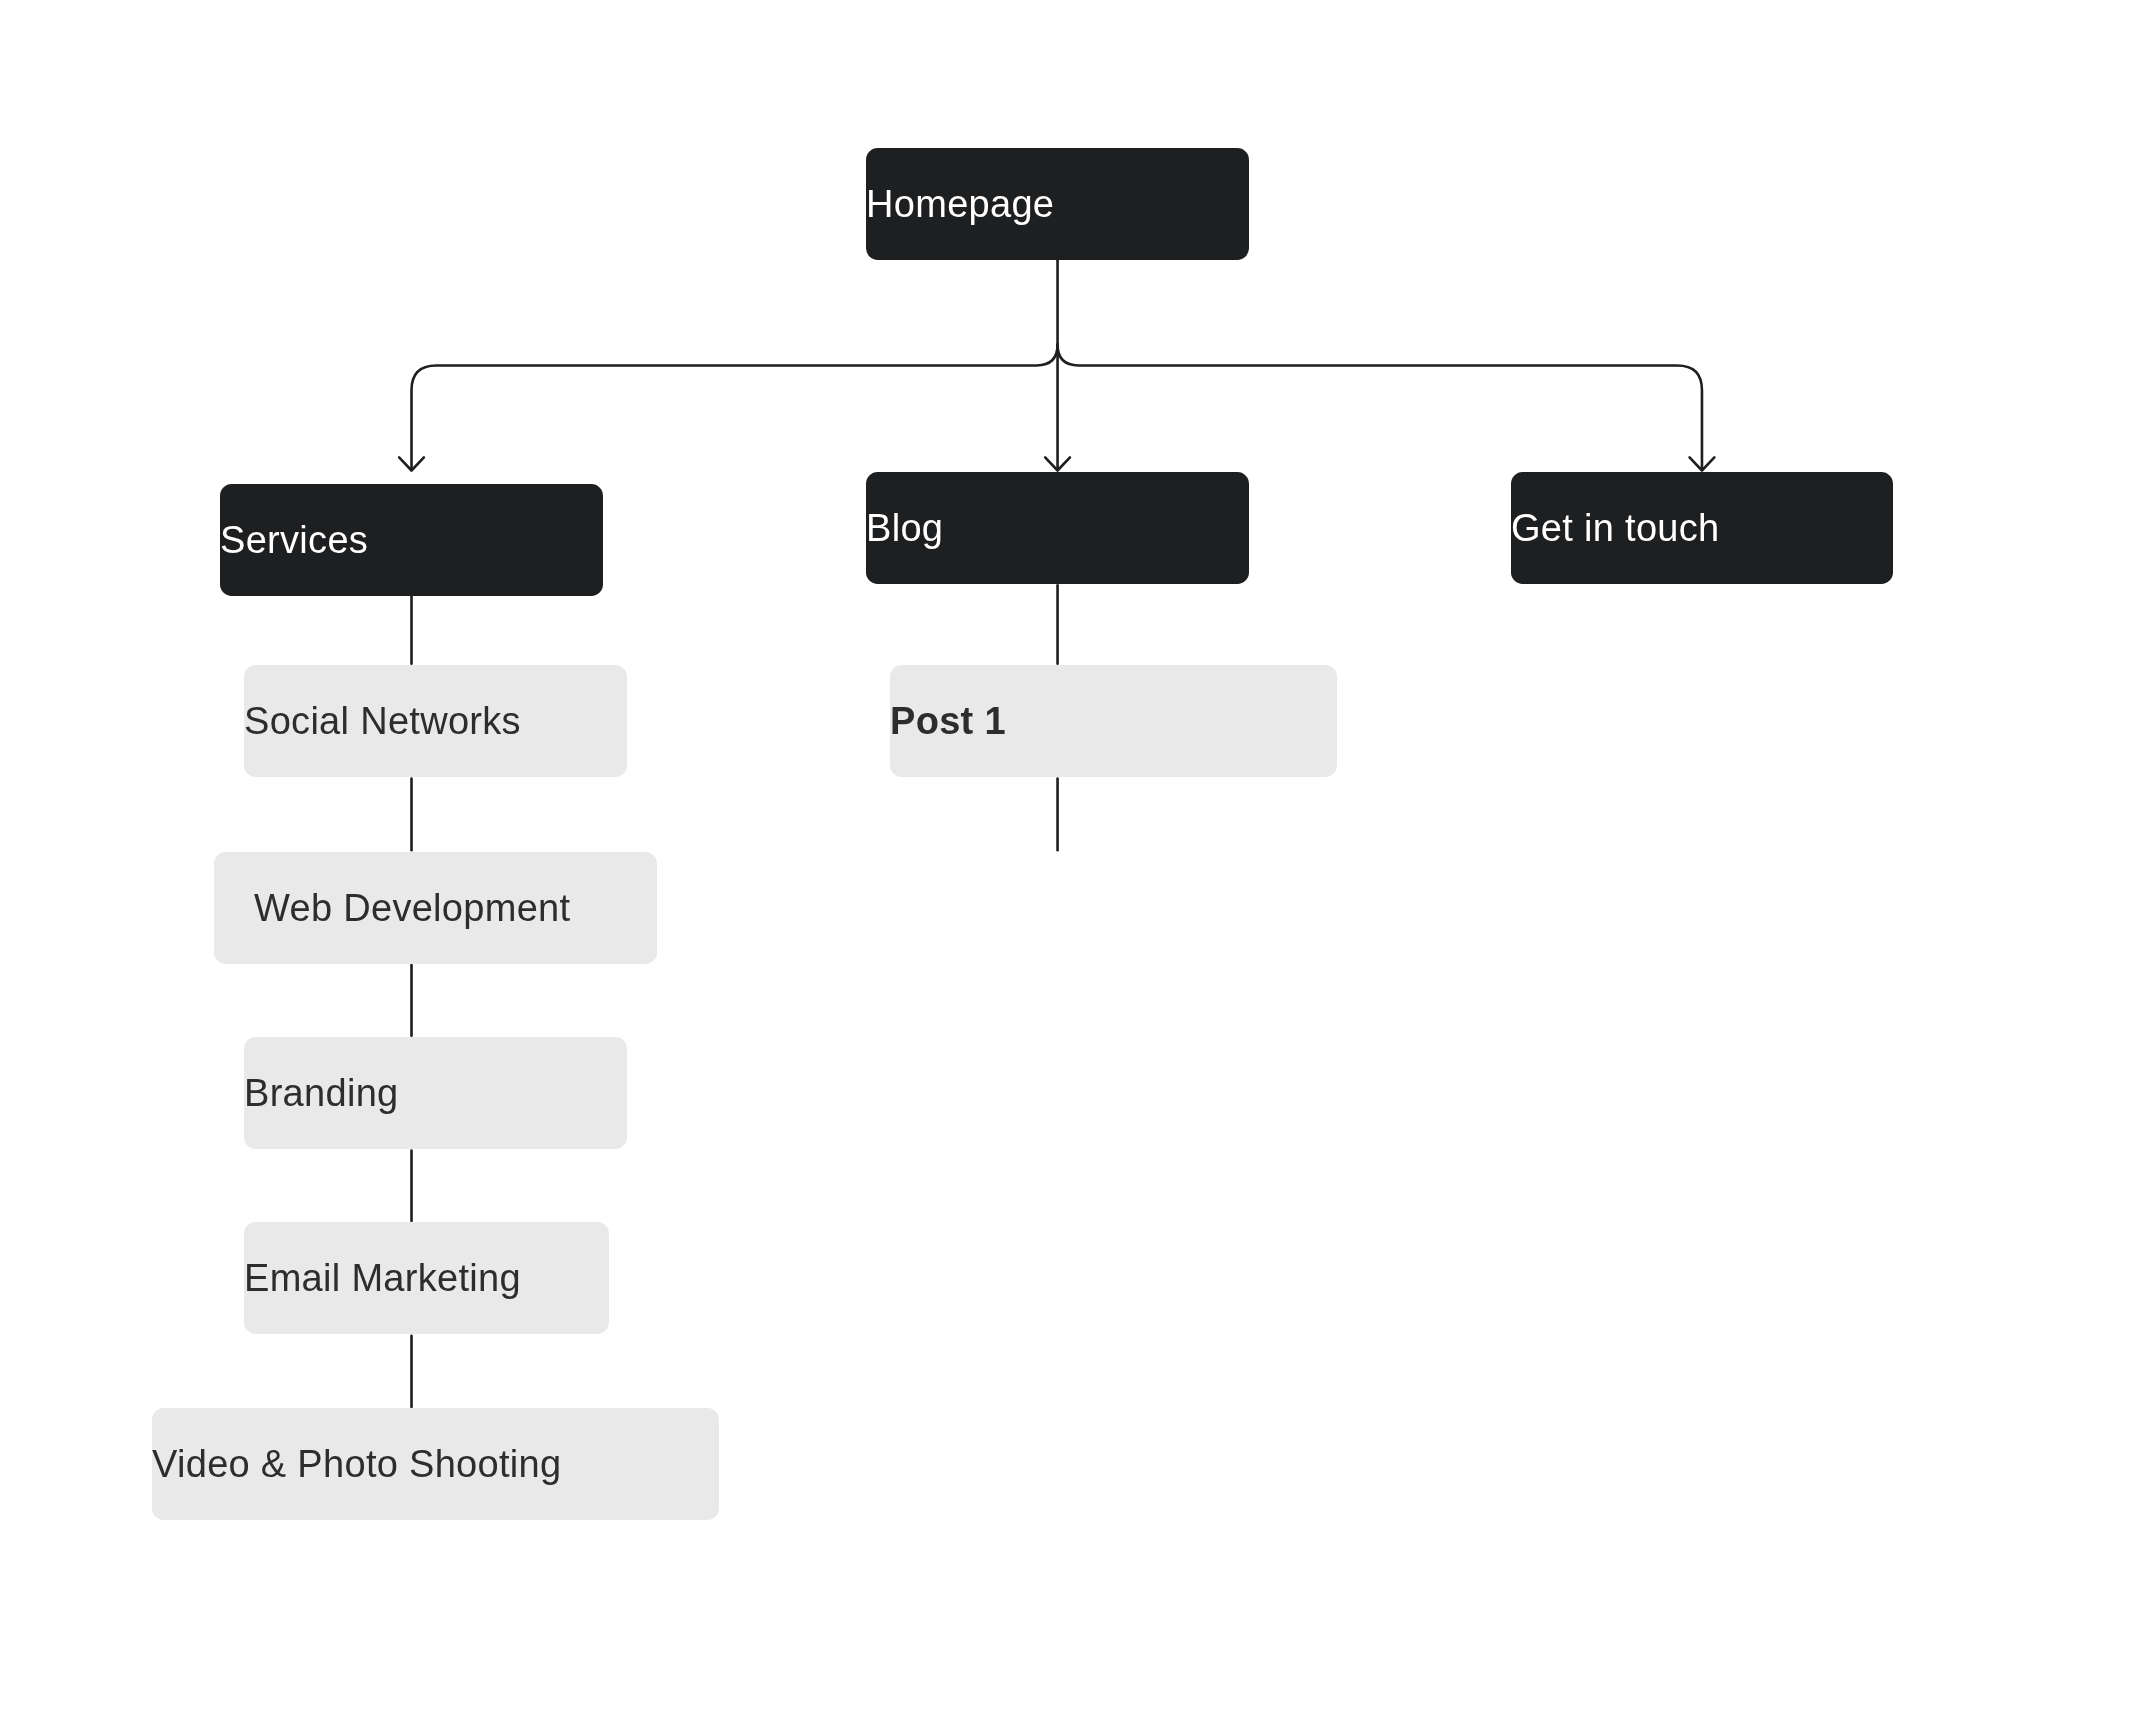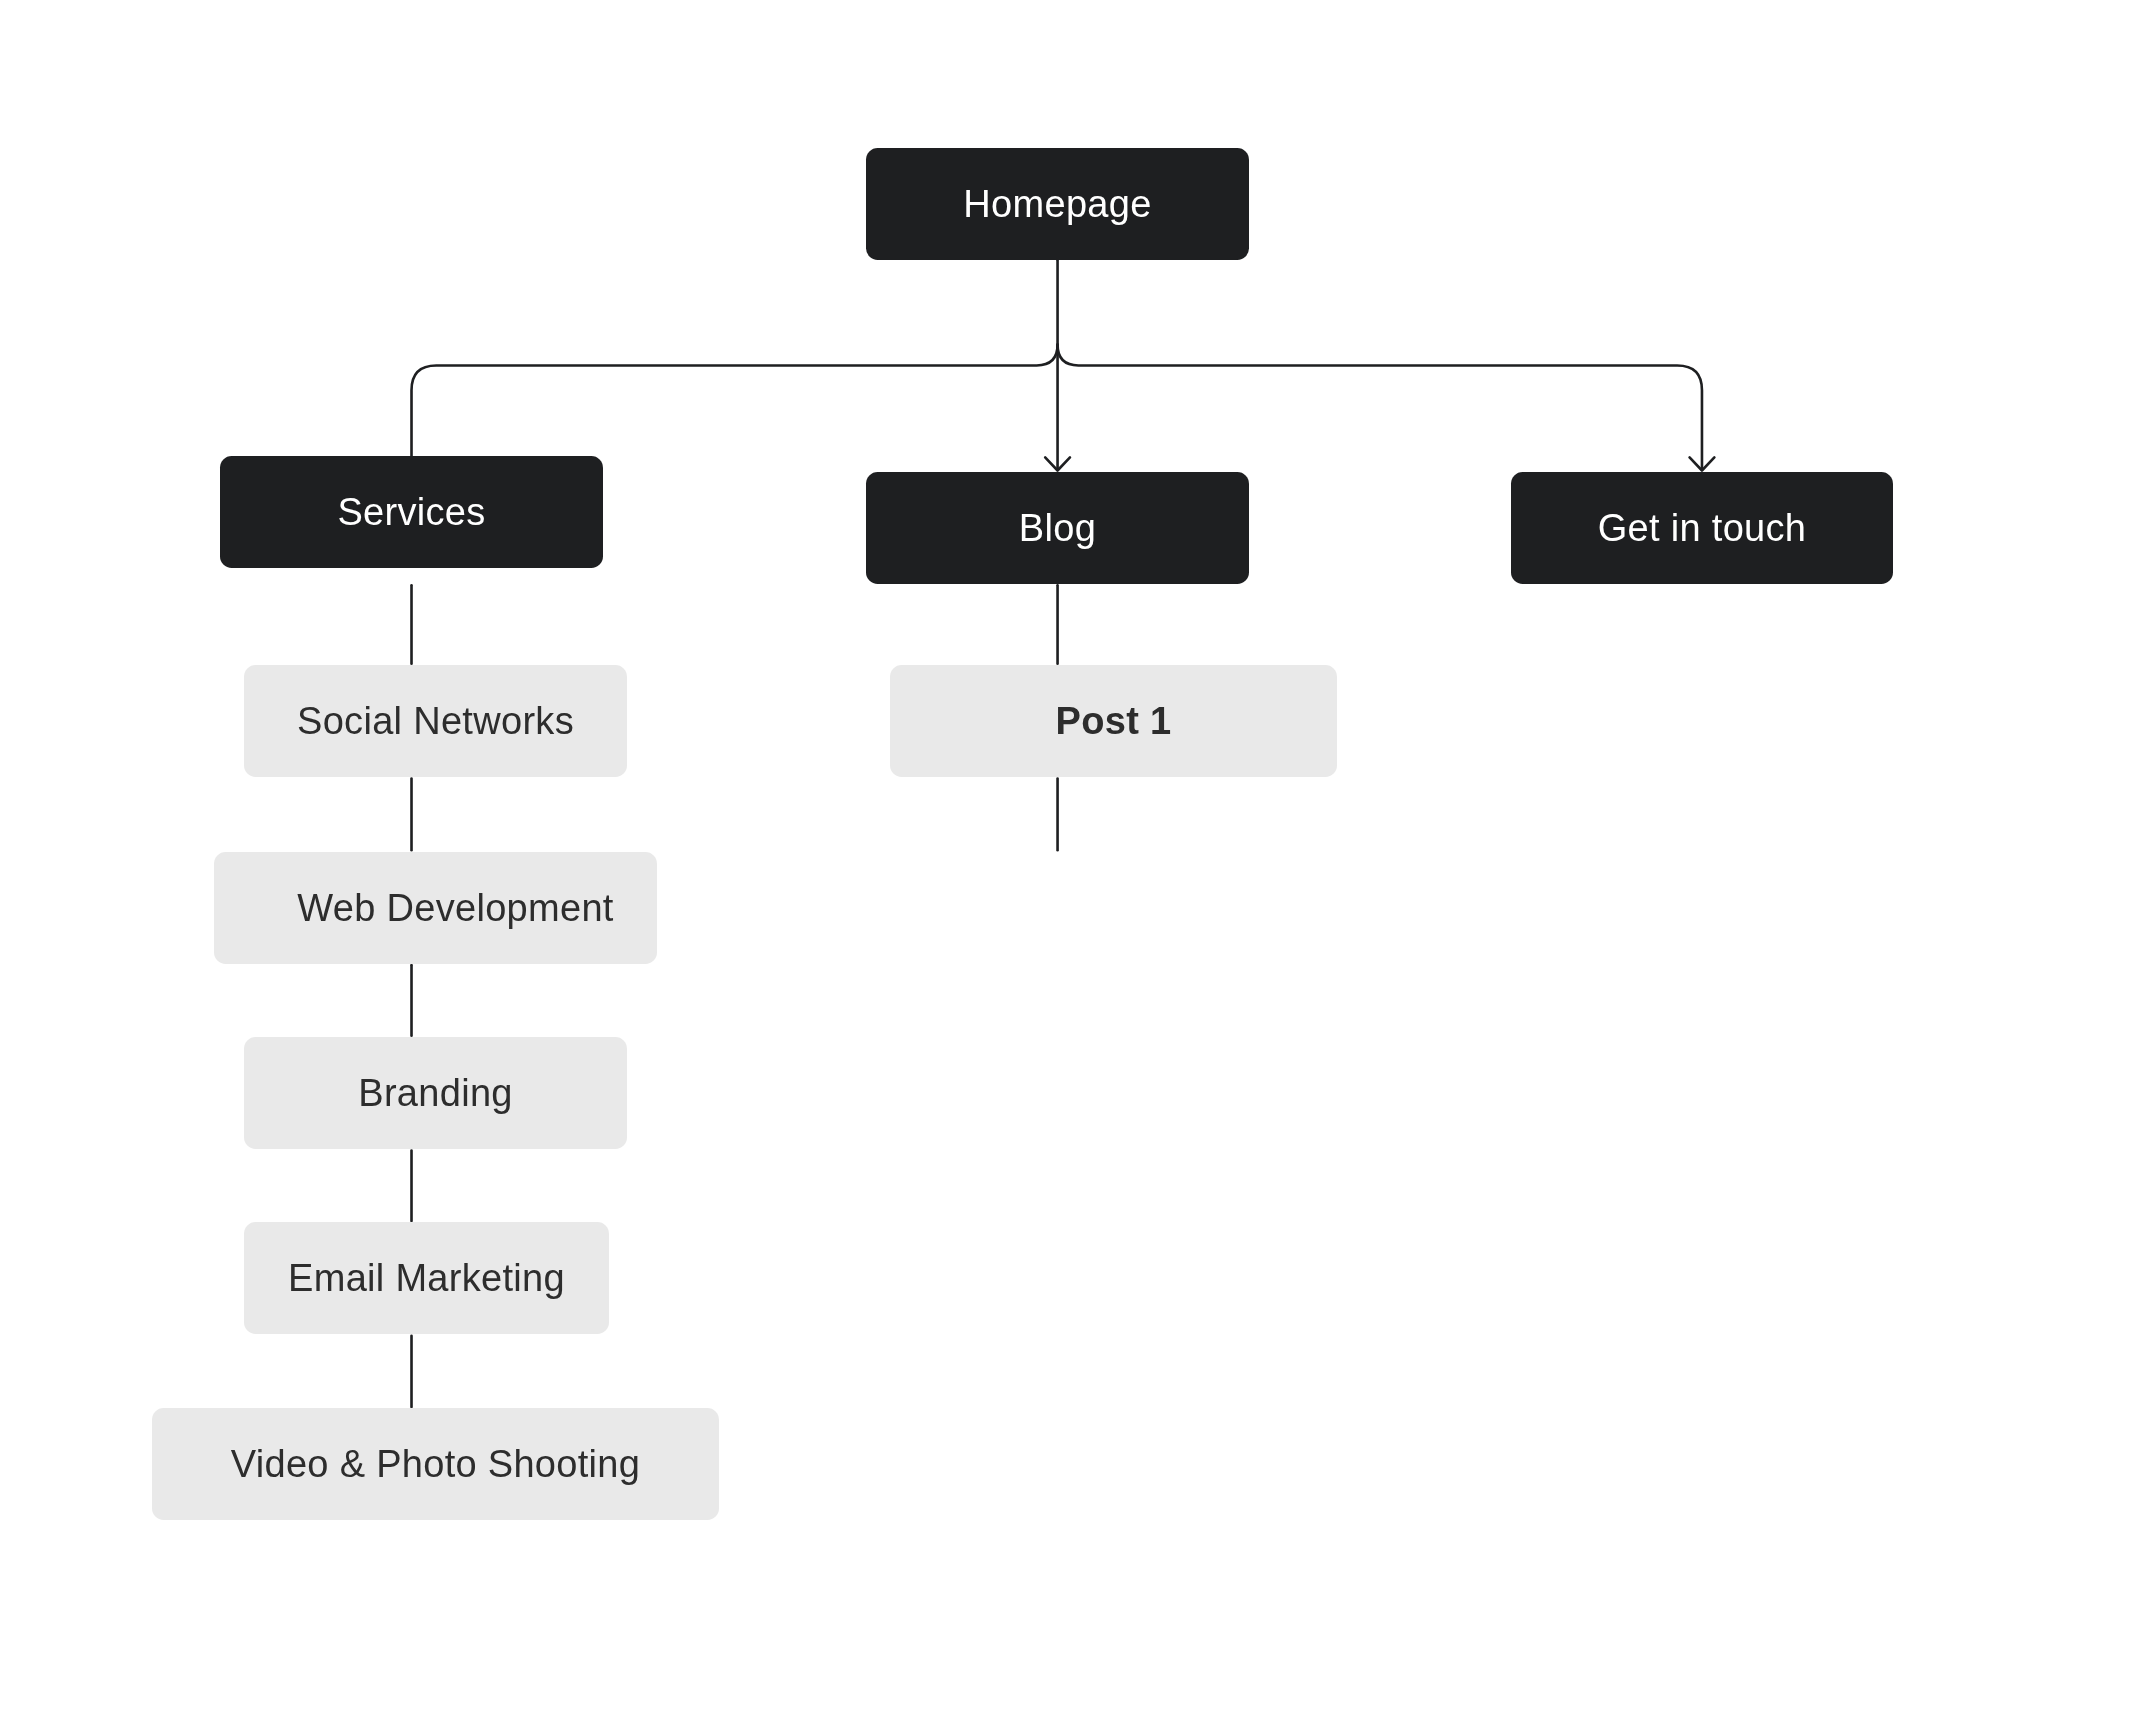--- a/index.html
+++ b/index.html
@@ -24,41 +24,40 @@
   }
   svg.connectors{
     position:absolute;
     left:0;top:0;width:2151px;height:1728px;
     display:block;
   }
   .node{
     position:absolute;
     display:flex;
     align-items:center;
-    justify-content:center;
     border-radius:11.7px;
     height:112px;
     font-size:38px;
     font-weight:500;
     letter-spacing:0.3px;
     white-space:nowrap;
     cursor:default;
   }
   .node.primary{
     background:var(--primary-bg);
     color:var(--primary-text);
   }
   .node.secondary{
     background:var(--secondary-bg);
     color:var(--secondary-text);
     margin-left:24px;
   }
   
   .n-homepage        {left:866px; top:148px;  width:383px;}
-  .n-services        {left:220px;  top:456px;  width:383px;}
+  .n-services        {left:220px;  top:484px;  width:383px;}
   .n-blog            {left:866px; top:472px;  width:383px;}
   .n-get-in-touch    {left:1511px; top:472px;  width:382px;}
   .n-social-networks {left:220px;  top:665px; width:383px;}
   .n-web-development {left:190px;  top:852px; width:443px;padding-left:40px;}
   .n-branding        {left:220px;  top:1037px; width:383px;}
   .n-email-marketing {left:220px;  top:1222px; width:365px;}
   .n-video-photo     {left:128px;  top:1408px; width:567px;}
   .n-post-1          {left:866px; top:665px; width:447px;font-weight:bold;}
   .n-post-2          {left:866px; top:852px; width:383px;}
 </style>

